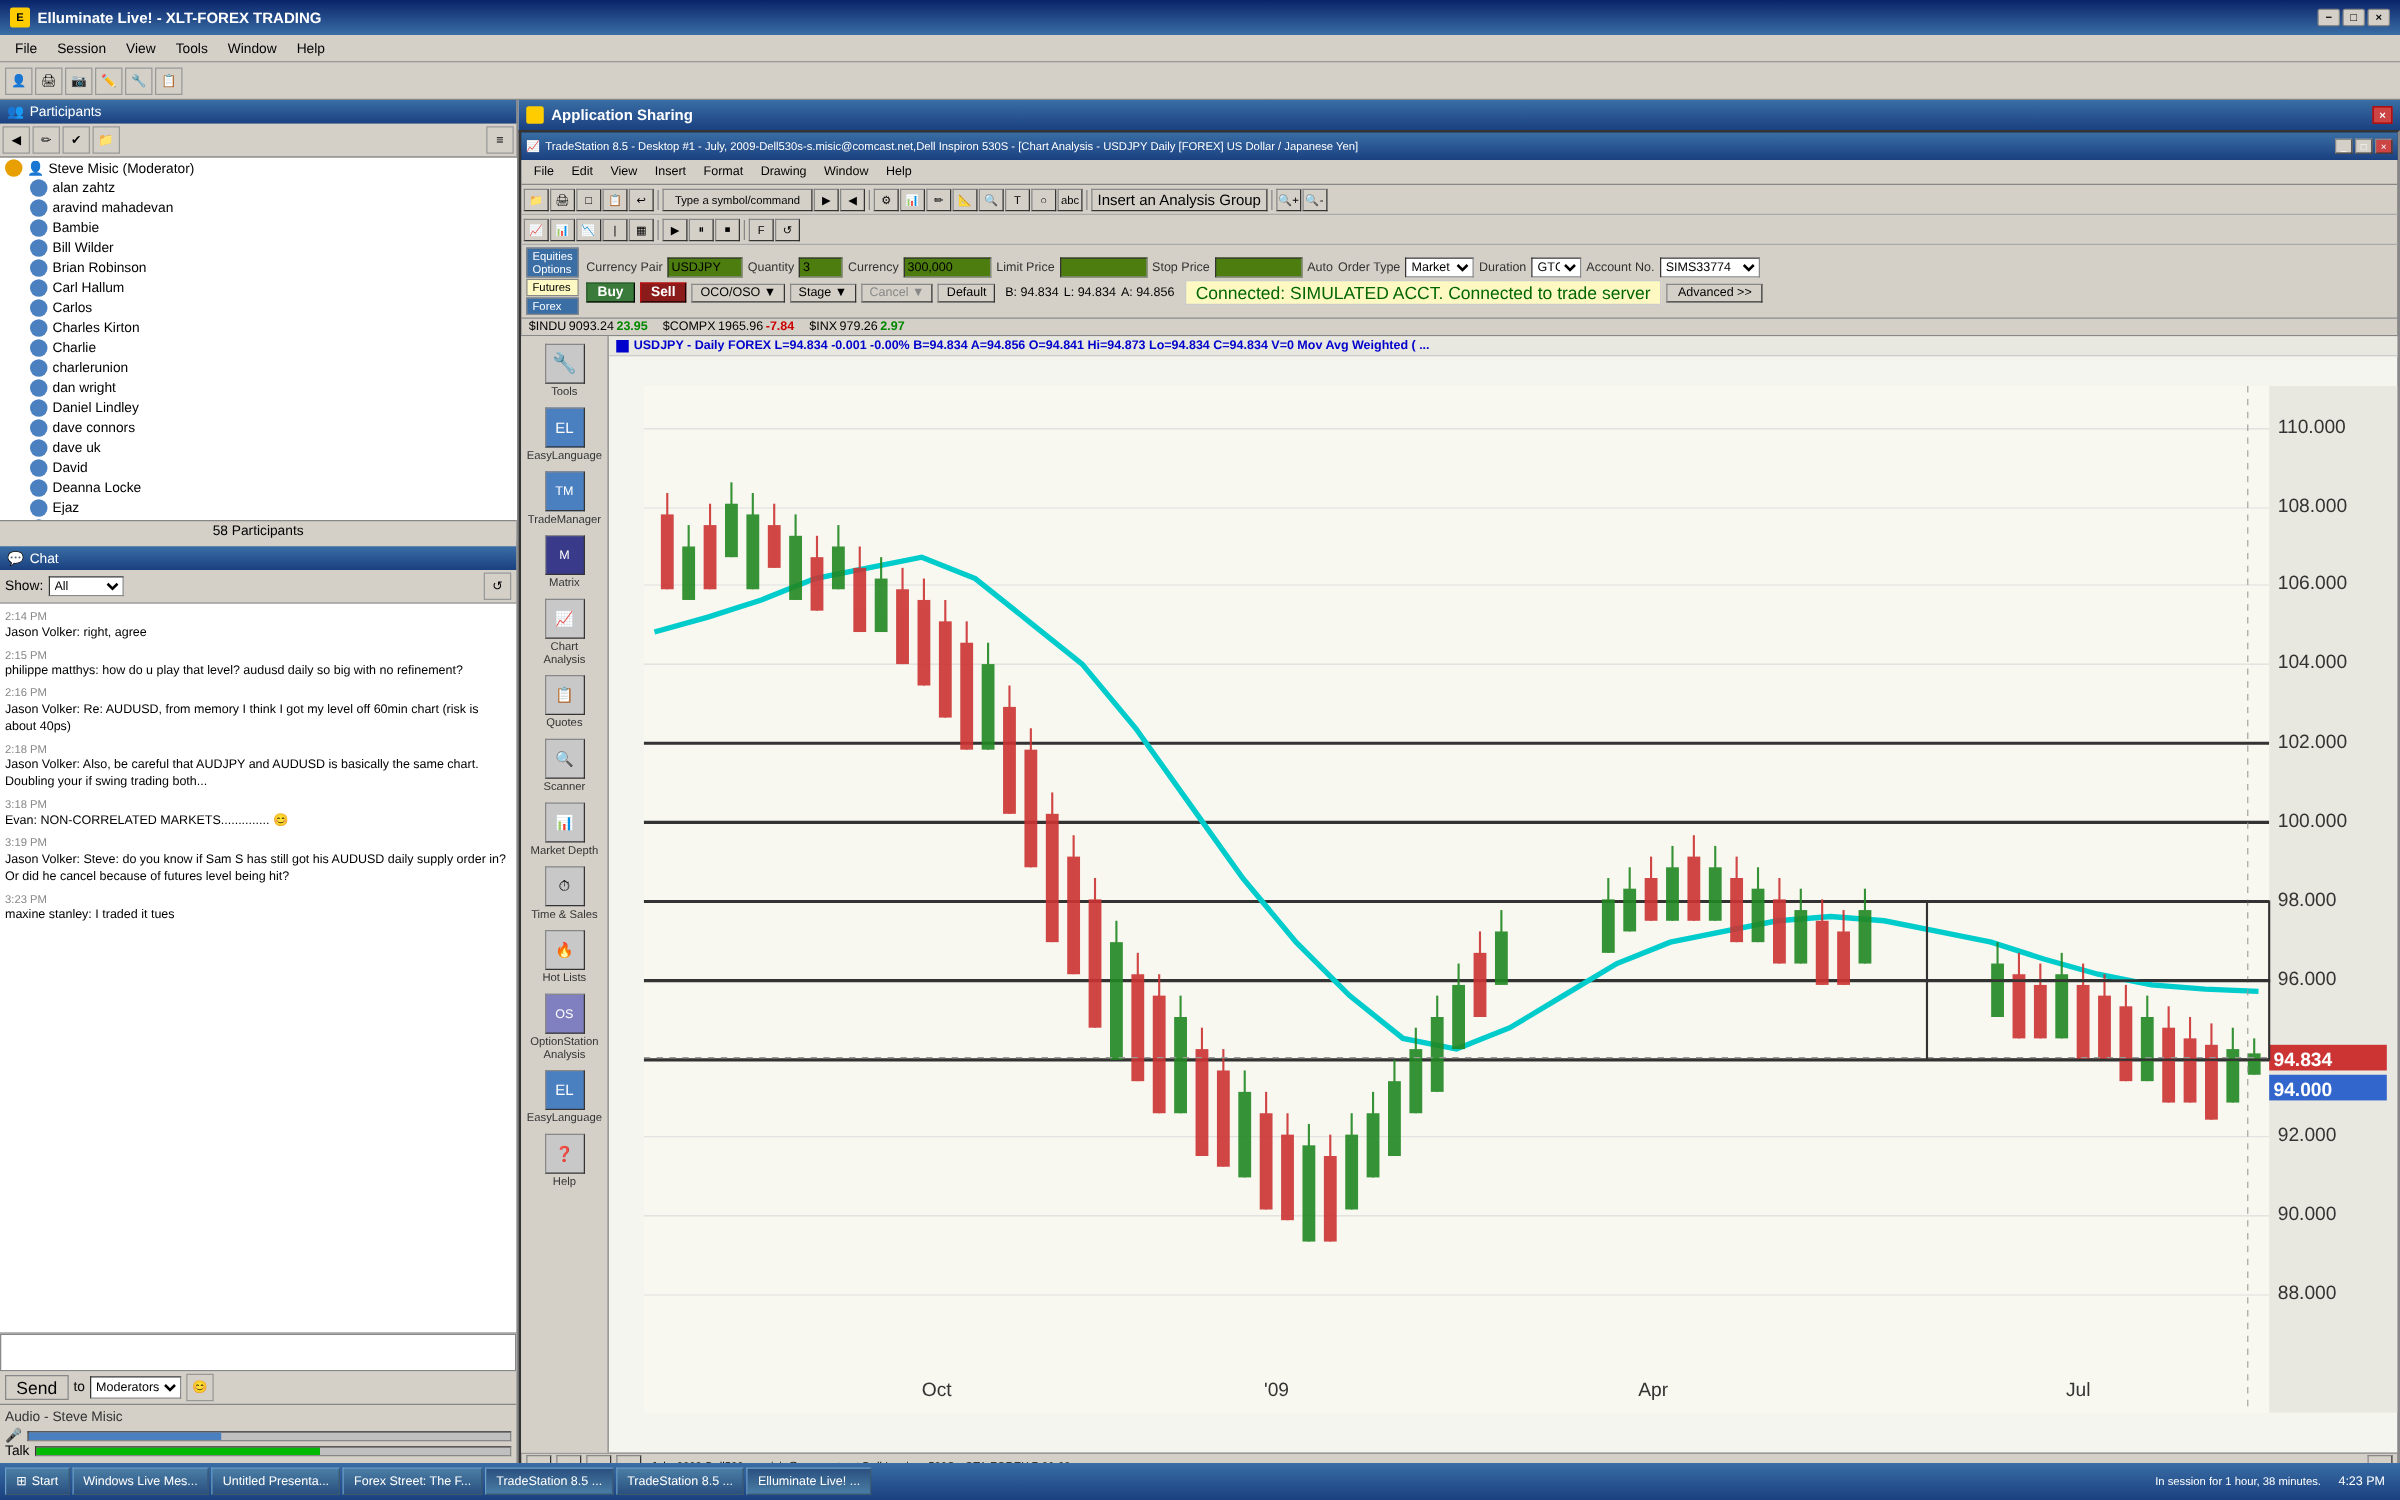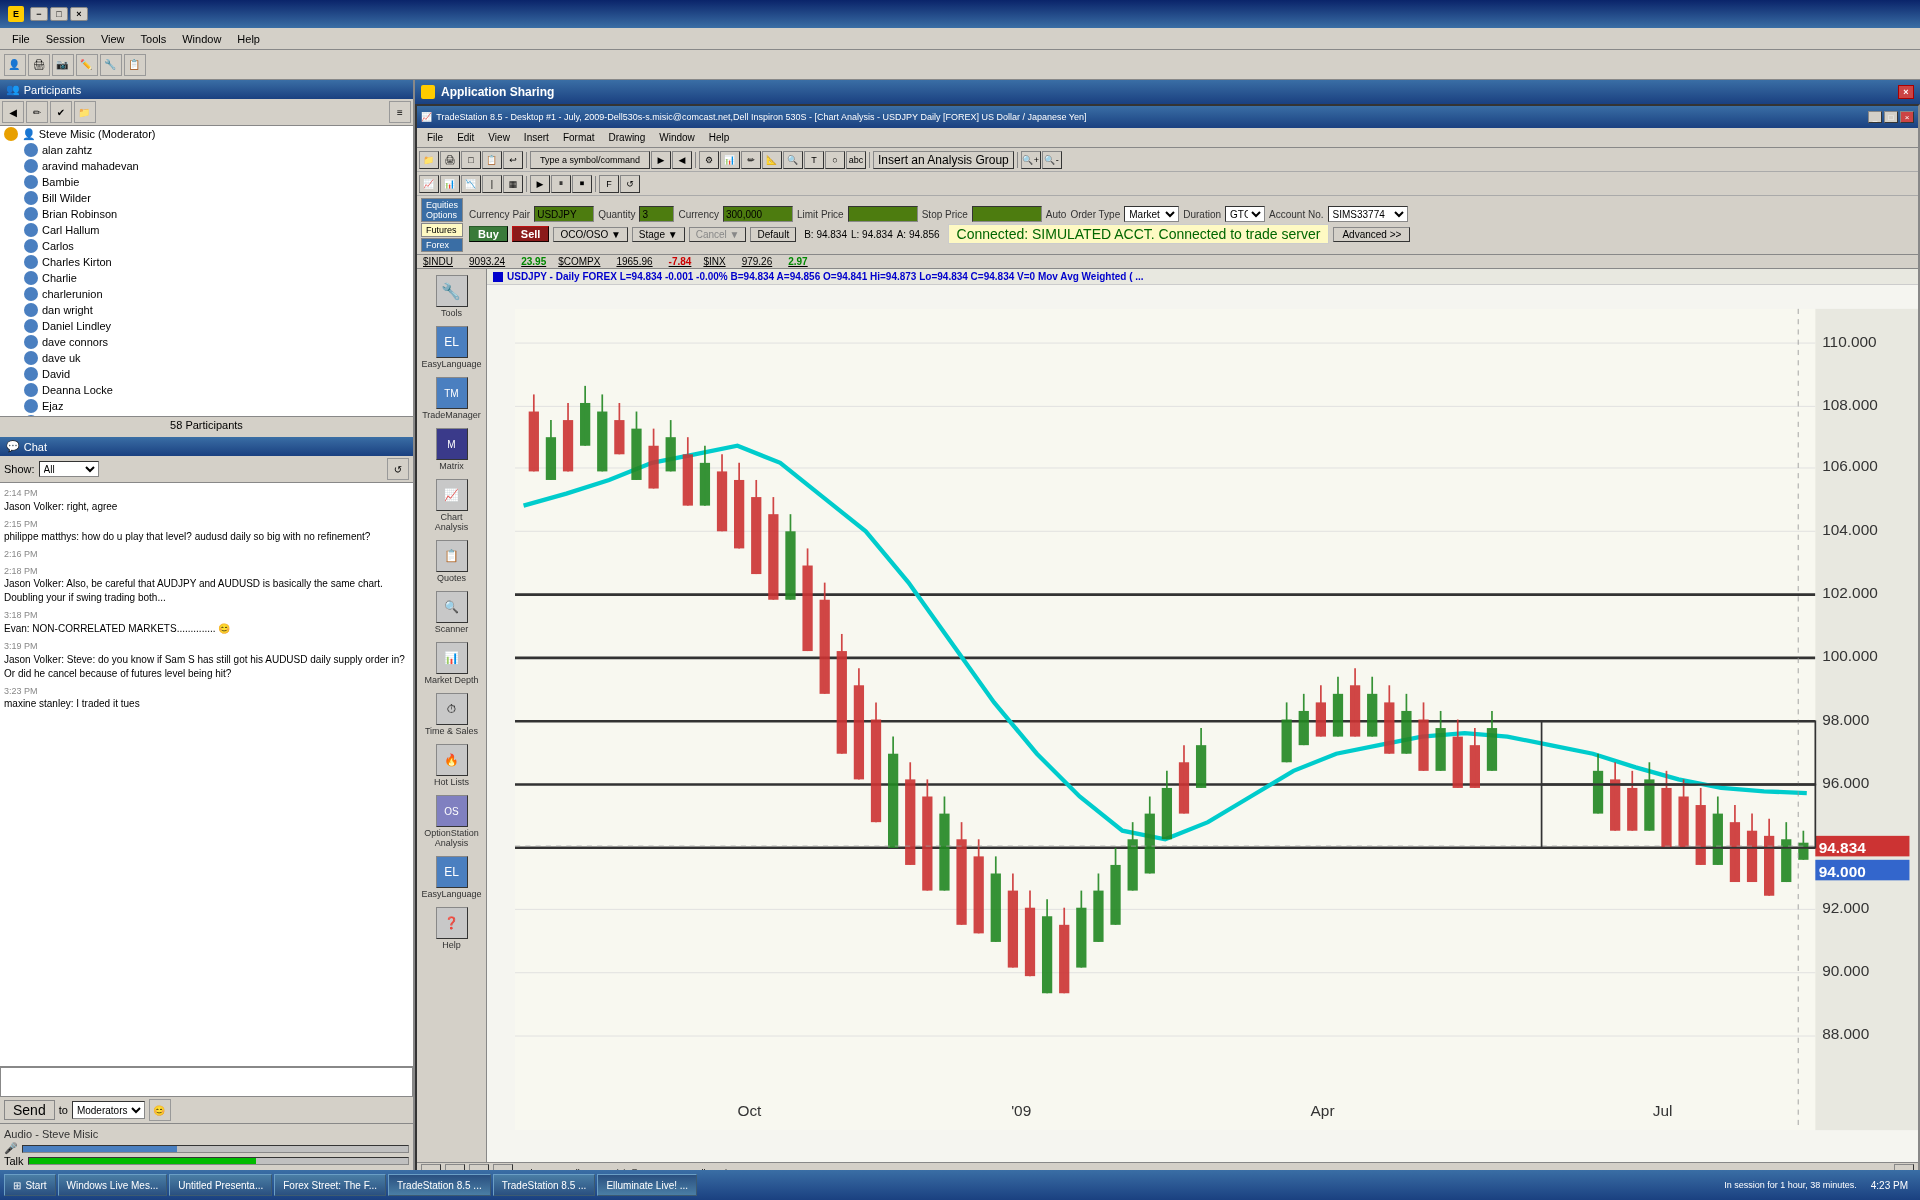--- a/index.html
+++ b/index.html
@@ -84,21 +84,21 @@
     .buy-btn { background: #3a7a3a; color: white; border: 1px outset #2a5a2a; padding: 1px 8px; font-size: 11px; font-weight: bold; cursor: pointer; }
     .sell-btn { background: #8b1a1a; color: white; border: 1px outset #6b0a0a; padding: 1px 8px; font-size: 11px; font-weight: bold; cursor: pointer; }
     .oco-btn { background: #d4d0c8; border: 1px outset #888; padding: 1px 6px; font-size: 10px; cursor: pointer; }
     .stage-btn { background: #d4d0c8; border: 1px outset #888; padding: 1px 6px; font-size: 10px; cursor: pointer; }
     .cancel-btn { background: #d4d0c8; border: 1px outset #888; padding: 1px 6px; font-size: 10px; cursor: pointer; color: #888; }
     .default-btn { background: #d4d0c8; border: 1px outset #888; padding: 1px 6px; font-size: 10px; cursor: pointer; }
     .advanced-btn { background: #d4d0c8; border: 1px outset #888; padding: 1px 8px; font-size: 10px; cursor: pointer; }
 
     
     .ticker-bar { background: #d4d0c8; padding: 1px 6px; font-size: 10px; display: flex; gap: 12px; border-bottom: 1px solid #888; }
-    .ticker-item { display: flex; gap: 16px; text-decoration: underline; }
+    .ticker-item { display: flex; gap: 2px; }
     .ticker-pos { color: #008800; font-weight: bold; }
     .ticker-neg { color: #cc0000; font-weight: bold; }
 
     
     .chart-area { flex: 1; background: #f5f5f0; display: flex; position: relative; }
     .chart-left-tools { width: 70px; background: #d4d0c8; border-right: 1px solid #888; display: flex; flex-direction: column; align-items: center; padding: 4px 2px; gap: 4px; }
     .chart-tool-item { display: flex; flex-direction: column; align-items: center; cursor: pointer; padding: 2px; width: 60px; }
     .chart-tool-icon { width: 32px; height: 32px; background: #c8c8c8; border: 1px outset #888; display: flex; align-items: center; justify-content: center; font-size: 16px; }
     .chart-tool-label { font-size: 9px; text-align: center; color: #333; margin-top: 1px; }
 
@@ -127,20 +127,21 @@
     .taskbar-btn { background: linear-gradient(to bottom, #4a7ea5, #2a5080); color: white; border: 1px outset #6a9ec5; padding: 2px 8px; font-size: 10px; height: 22px; display: flex; align-items: center; cursor: pointer; white-space: nowrap; }
     .taskbar-btn.active { background: linear-gradient(to bottom, #2a5080, #4a7ea5); }
     .taskbar-clock { margin-left: auto; color: white; font-size: 10px; padding: 0 8px; text-align: center; }
     .taskbar-sys { display: flex; align-items: center; gap: 6px; }
   </style>
 </head>
 <body>
 
 <div class="title-bar">
   <div class="title-bar-icon">E</div>
+  <span class="title-bar-text">Elluminate Live! - XLT-FOREX TRADING</span>
   <div class="title-bar-buttons">
     <div class="title-btn">−</div>
     <div class="title-btn">□</div>
     <div class="title-btn">×</div>
   </div>
 </div>
 
 <div class="menu-bar">
   <span class="menu-item">File</span>
   <span class="menu-item">Session</span>
@@ -274,20 +275,21 @@
       <div class="chat-msg">
         <div class="chat-time">2:14 PM</div>
         <div><span class="chat-sender">Jason Volker:</span> right, agree</div>
       </div>
       <div class="chat-msg">
         <div class="chat-time">2:15 PM</div>
         <div><span class="chat-sender">philippe matthys:</span> how do u play that level? audusd daily so big with no refinement?</div>
       </div>
       <div class="chat-msg">
         <div class="chat-time">2:16 PM</div>
+        <div><span class="chat-sender">Jason Volker:</span> Re: AUDUSD, from memory I think I got my level off 60min chart (risk is about 40ps)</div>
       </div>
       <div class="chat-msg">
         <div class="chat-time">2:18 PM</div>
         <div><span class="chat-sender">Jason Volker:</span> Also, be careful that AUDJPY and AUDUSD is basically the same chart. Doubling your if swing trading both...</div>
       </div>
       <div class="chat-msg">
         <div class="chat-time">3:18 PM</div>
         <div><span class="chat-sender">Evan:</span> NON-CORRELATED MARKETS.............. 😊</div>
       </div>
       <div class="chat-msg">

